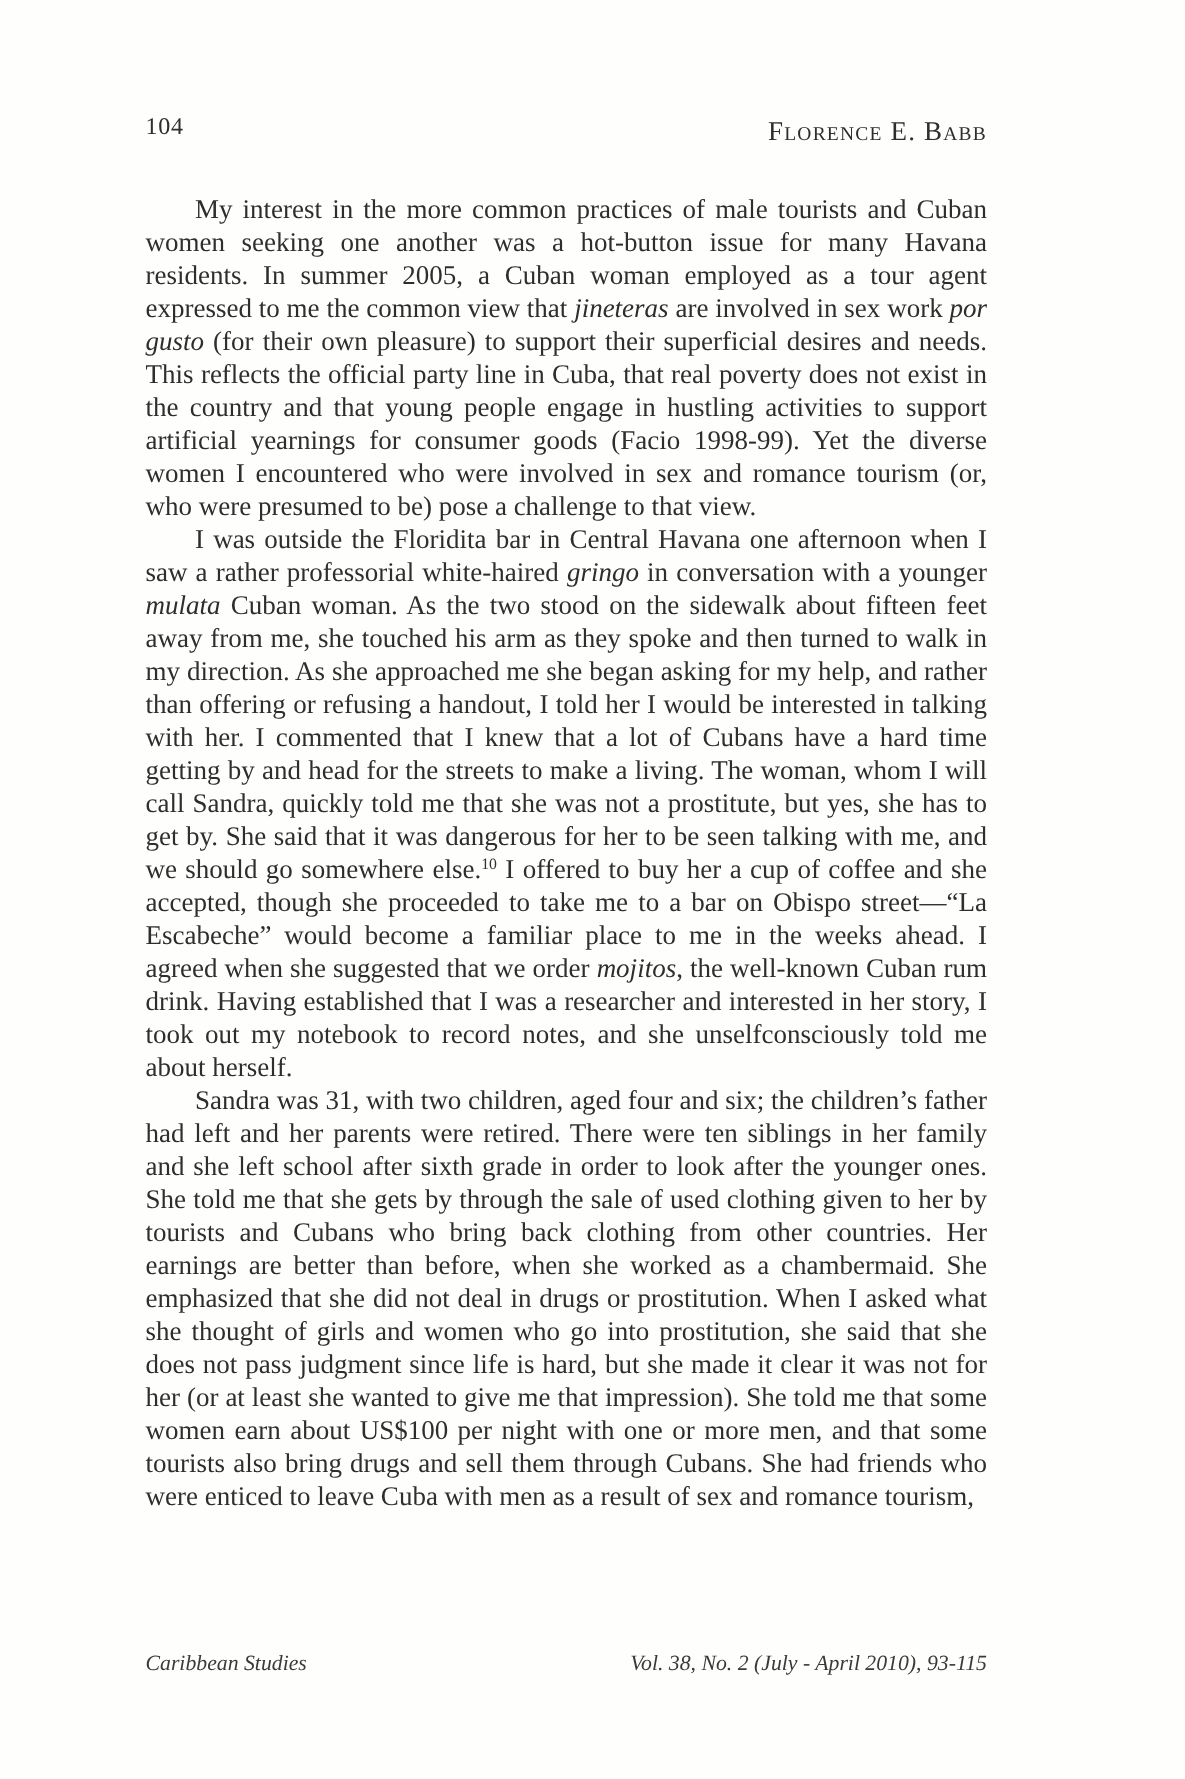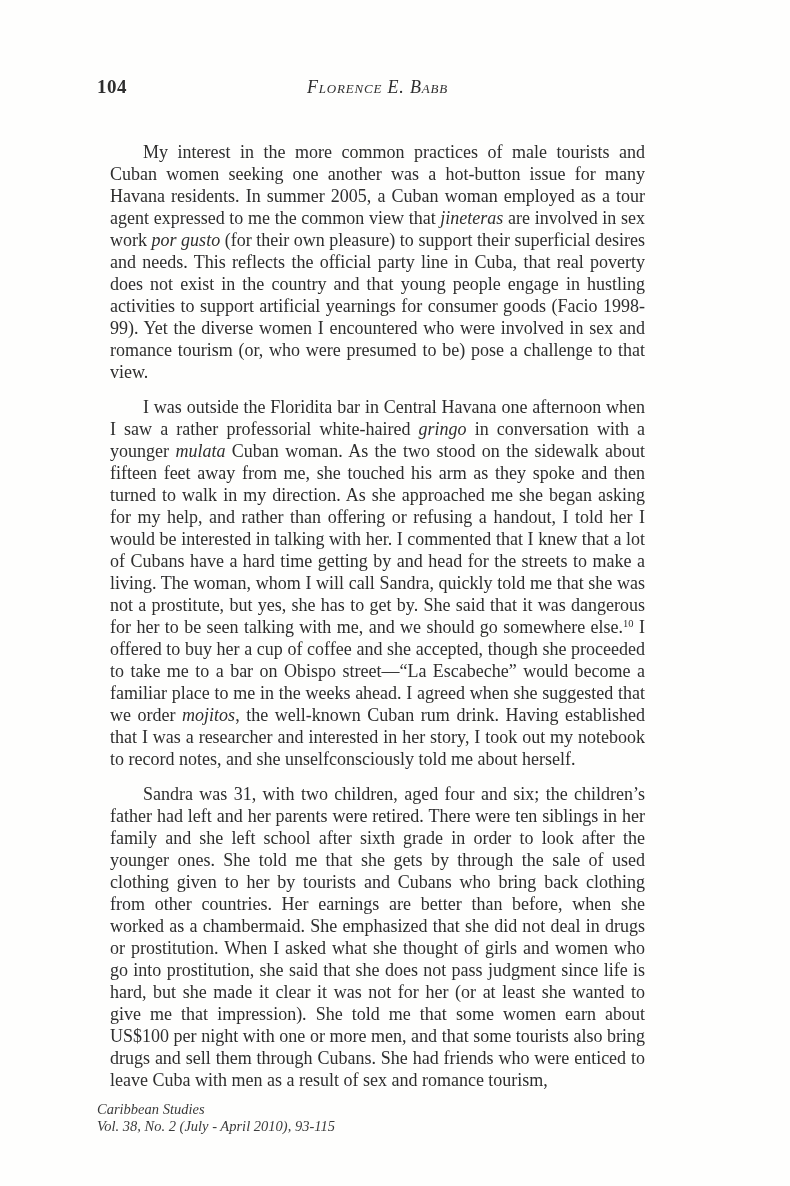--- a/index.html
+++ b/index.html
@@ -20,46 +20,44 @@
     position: absolute;
     top: 76px;
     left: 97px;
     width: 561px;
     height: 26px;
   }
   .page-number {
     position: absolute;
     left: 0;
     top: 0;
-    font-size: 19px;
+    font-size: 16px;
     letter-spacing: 0.5px;
-    font-weight: bold;
   }
   .running-head {
     position: absolute;
     left: 0;
     right: 0;
     top: 1px;
-    text-align: center;
-    font-style: italic;
+    text-align: right;
     font-variant: small-caps;
     font-size: 18px;
     letter-spacing: 0.8px;
   }
   .article-body {
     position: absolute;
     top: 128px;
     left: 97px;
     width: 561px;
     text-align: justify;
     font-size: 18px;
     line-height: 22px;
   }
   .article-body p {
-    margin: 13px;
+    margin: 0;
     padding: 0;
     text-indent: 33px;
   }
   .article-body em {
     font-style: italic;
   }
   .article-body sup {
     font-size: 10.5px;
     line-height: 0;
     vertical-align: 6px;
@@ -67,21 +65,20 @@
   .page-footer {
     position: absolute;
     top: 1101px;
     left: 97px;
     width: 561px;
     display: flex;
     justify-content: space-between;
     font-style: italic;
     font-size: 14.5px;
     color: #3a3a3a;
-    flex-direction: column;
   }
 </style>
 </head>
 <body>
 
 <div class="page">
 
   <div class="page-header">
     <span class="page-number">104</span>
     <span class="running-head">Florence E. Babb</span>

